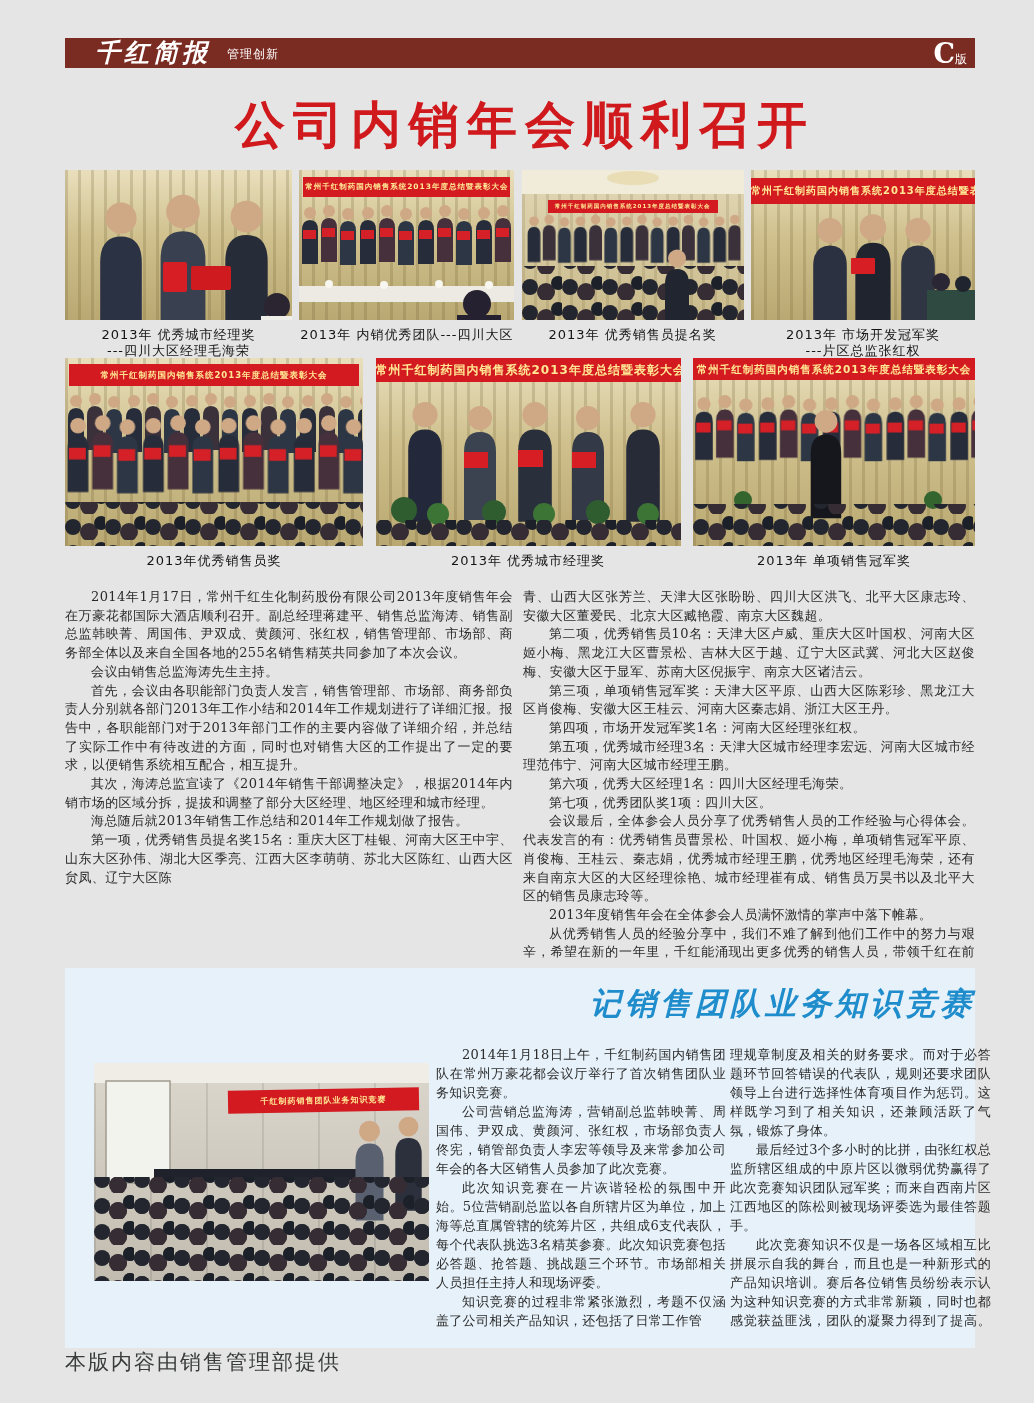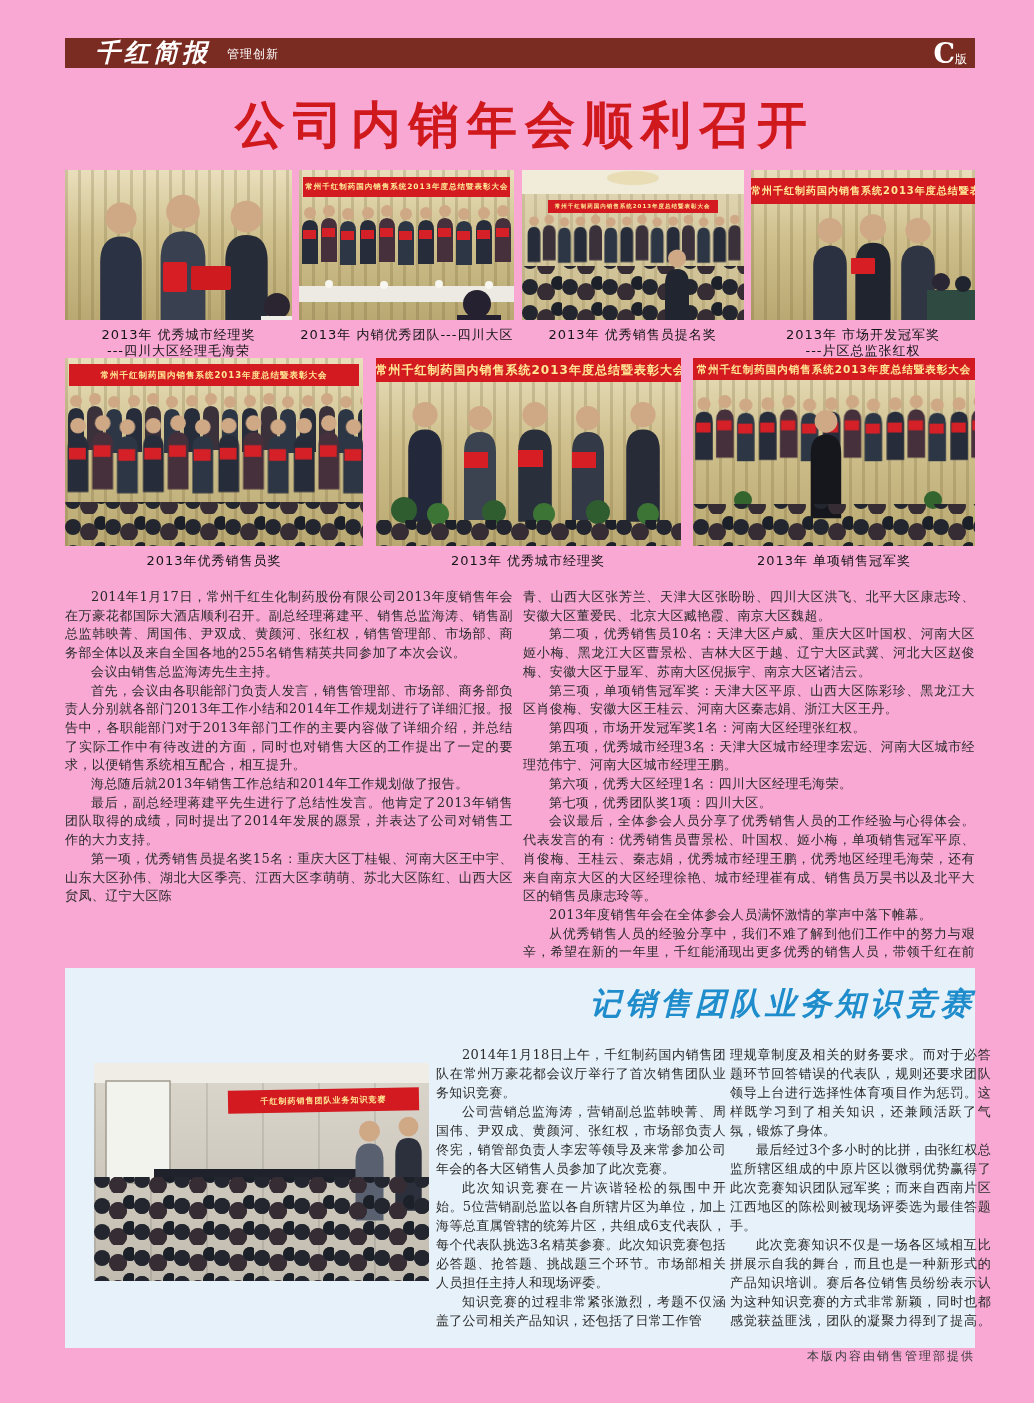--- a/index.html
+++ b/index.html
@@ -1,16 +1,16 @@
 <!DOCTYPE html>
 <html lang="zh"><head>
 <meta charset="utf-8">
 <style>
   html,body{margin:0;padding:0;background:#ffffff;}
-  .page{position:relative;width:1034px;height:1403px;background:#f9a8d4;overflow:hidden;
+  .page{position:relative;width:1034px;height:1403px;background:#e5e5e5;overflow:hidden;
         font-family:"DejaVu Serif",serif;color:#2b2b2b;}
   
   .masthead{position:absolute;left:65px;top:38px;width:910px;height:30px;background:#7b2c22;
             display:flex;align-items:center;}
   .brand{color:#fff;font-size:25px;font-weight:bold;font-style:italic;letter-spacing:4px;
          margin-left:30px;font-family:"DejaVu Serif",serif;line-height:30px;}
   .section-label{color:#fff;font-size:12px;margin-left:16px;font-family:"DejaVu Sans",sans-serif;
                  letter-spacing:1px;margin-top:2px;}
   .edition{margin-left:auto;margin-right:8px;color:#fff;display:flex;align-items:baseline;}
   .edition-main{font-size:27px;font-weight:bold;font-family:"DejaVu Serif",serif;}
@@ -52,22 +52,22 @@
   .title2{margin-top:15px;text-align:right;color:#1f8ccb;font-size:31px;font-weight:bold;
           font-style:italic;letter-spacing:4px;font-family:"DejaVu Serif",serif;}
   .panel2-content{position:absolute;left:13px;top:77px;display:flex;}
   .a2photo-wrap{width:335px;margin-top:18px;padding-left:16px;}
   .a2cols{font-size:13px;line-height:19px;text-align:justify;letter-spacing:.3px;overflow:hidden;
           height:287px;}
   .a2-mid{width:290px;margin-left:7px;}
   .a2-right{width:261px;margin-left:4px;}
   .a2cols p{margin:0;}
   
-  .footer{position:absolute;left:65px;top:1348px;width:910px;text-align:right;
-          font-family:"DejaVu Sans",sans-serif;font-size:12px;color:#3a3c3c;letter-spacing:2px;}
+  .footer{position:absolute;left:65px;top:1348px;width:910px;text-align:left;
+          font-family:"DejaVu Sans",sans-serif;font-size:21px;color:#3a3c3c;letter-spacing:2px;}
 </style>
 </head>
 <body>
 
 <svg width="0" height="0" style="position:absolute">
   <defs>
     <g id="psn">
       <circle cx="10" cy="7" r="6" fill="#cfa886"></circle>
       <path d="M2 58 V24 Q2 14 10 14 Q18 14 18 24 V58 Z"></path>
     </g>
@@ -246,22 +246,22 @@
         <div>2013年 单项销售冠军奖</div>
       </div>
     </div>
   </div>
 
   <div class="bodycols">
     <div class="col col-l">
       <p class="p-ind">2014年1月17日，常州千红生化制药股份有限公司2013年度销售年会在万豪花都国际大酒店顺利召开。副总经理蒋建平、销售总监海涛、销售副总监韩映菁、周国伟、尹双成、黄颜河、张红权，销售管理部、市场部、商务部全体以及来自全国各地的255名销售精英共同参加了本次会议。</p>
       <p class="p-ind">会议由销售总监海涛先生主持。</p>
       <p class="p-ind">首先，会议由各职能部门负责人发言，销售管理部、市场部、商务部负责人分别就各部门2013年工作小结和2014年工作规划进行了详细汇报。报告中，各职能部门对于2013年部门工作的主要内容做了详细介绍，并总结了实际工作中有待改进的方面，同时也对销售大区的工作提出了一定的要求，以便销售系统相互配合，相互提升。</p>
+      <p class="p-ind">其次，海涛总监宣读了《2014年销售干部调整决定》，根据2014年内销市场的区域分拆，提拔和调整了部分大区经理、地区经理和城市经理。</p>
       <p class="p-ind">海总随后就2013年销售工作总结和2014年工作规划做了报告。</p>
-      <p class="p-ind">最后，副总经理蒋建平先生进行了总结性发言。他肯定了2013年销售团队取得的成绩，同时提出了2014年发展的愿景，并表达了公司对销售工作的大力支持。</p>
       <p class="p-ind">第一项，优秀销售员提名奖15名：重庆大区丁桂银、河南大区王中宇、山东大区孙伟、湖北大区季亮、江西大区李萌萌、苏北大区陈红、山西大区贠凤、辽宁大区陈</p>
     </div>
     <div class="col col-r">
       <p>青、山西大区张芳兰、天津大区张盼盼、四川大区洪飞、北平大区康志玲、安徽大区董爱民、北京大区臧艳霞、南京大区魏超。</p>
       <p class="p-ind">第二项，优秀销售员10名：天津大区卢威、重庆大区叶国权、河南大区姬小梅、黑龙江大区曹景松、吉林大区于越、辽宁大区武冀、河北大区赵俊梅、安徽大区于显军、苏南大区倪振宇、南京大区诸洁云。</p>
       <p class="p-ind">第三项，单项销售冠军奖：天津大区平原、山西大区陈彩珍、黑龙江大区肖俊梅、安徽大区王桂云、河南大区秦志娟、浙江大区王丹。</p>
       <p class="p-ind">第四项，市场开发冠军奖1名：河南大区经理张红权。</p>
       <p class="p-ind">第五项，优秀城市经理3名：天津大区城市经理李宏远、河南大区城市经理范伟宁、河南大区城市经理王鹏。</p>
       <p class="p-ind">第六项，优秀大区经理1名：四川大区经理毛海荣。</p>
       <p class="p-ind">第七项，优秀团队奖1项：四川大区。</p>

